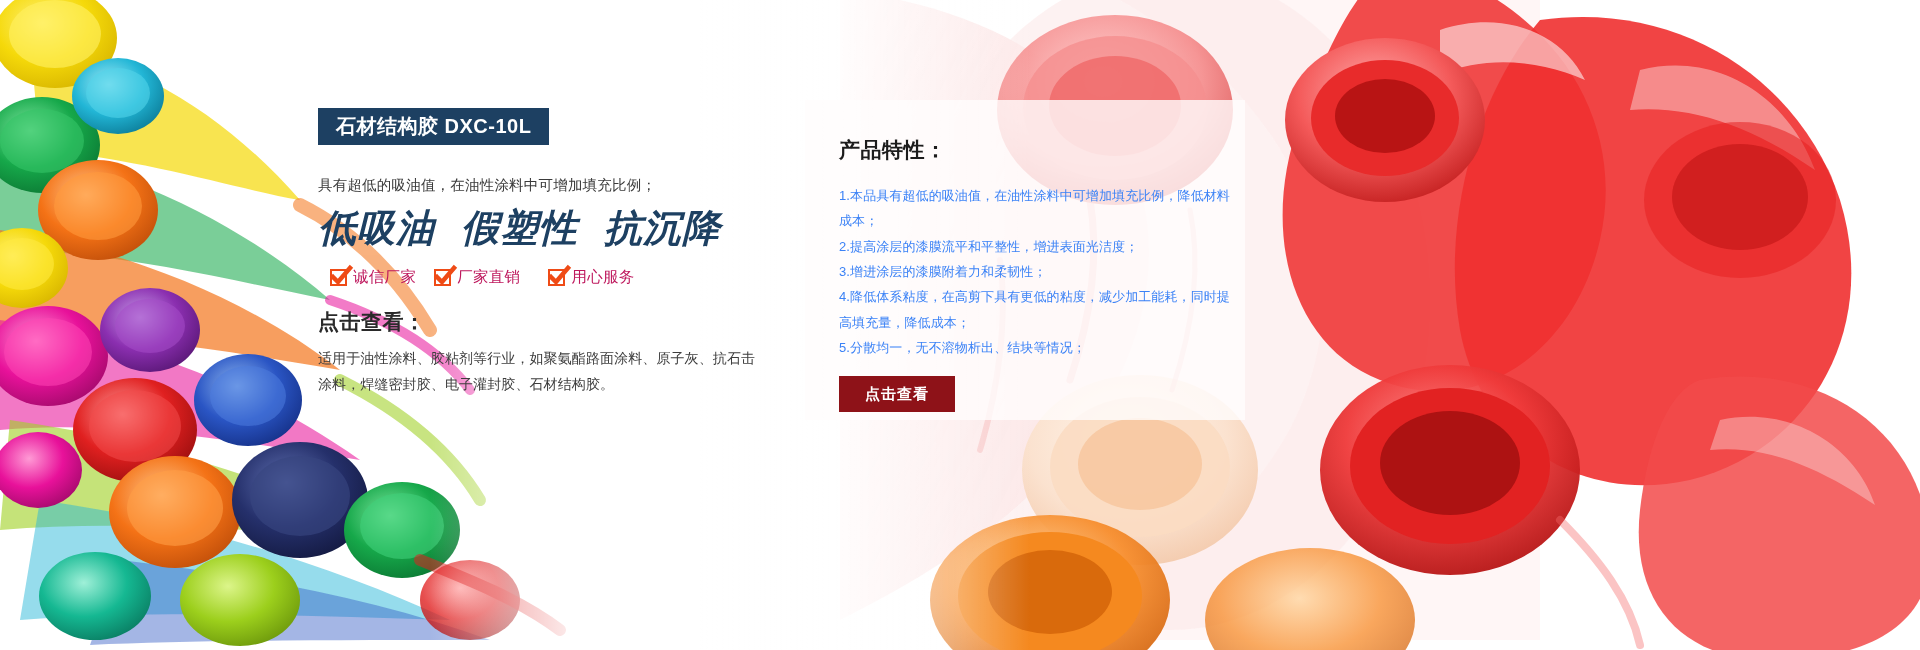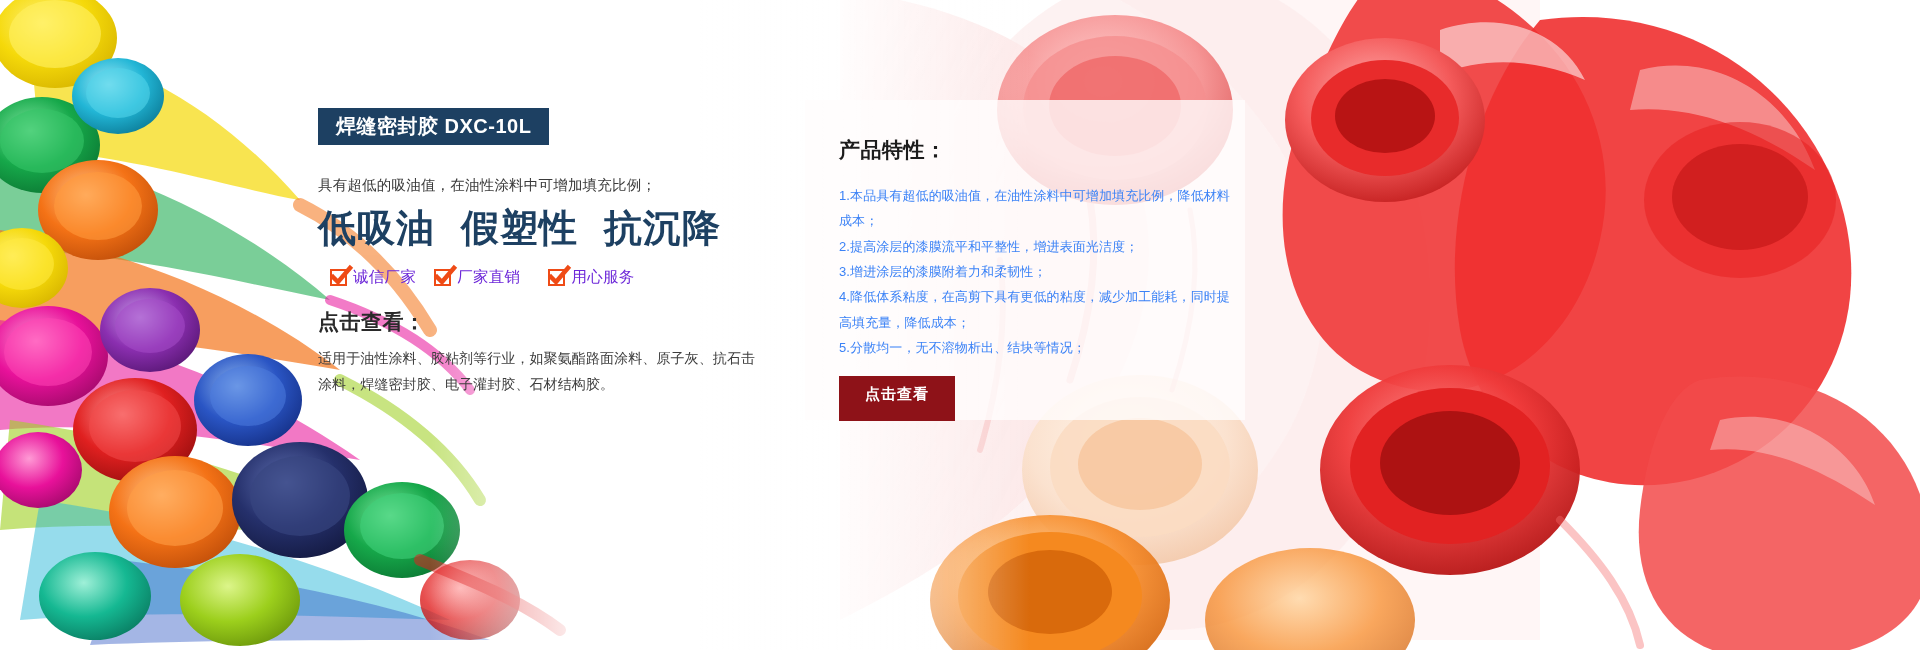--- a/index.html
+++ b/index.html
@@ -84,20 +84,21 @@
 
   .headline {
     margin-top: 12px;
     font-size: 38px;
     font-weight: bold;
     color: #1d4062;
     letter-spacing: 1px;
     line-height: 1.15;
     white-space: nowrap;
     font-family: "Liberation Serif", "DejaVu Serif", serif;
+    font-style: italic;
   }
   .headline .hw { display: inline-block; }
   .headline .hw + .hw { margin-left: 26px; }
 
   .ticks {
     margin-top: 16px;
     display: flex;
     align-items: center;
     padding-left: 12px;
   }
@@ -116,21 +117,21 @@
     flex: none;
   }
   .tick-icon svg {
     position: absolute;
     left: -3px; top: -6px;
     width: 24px; height: 24px;
     overflow: visible;
   }
   .tick-label {
     font-size: 15.5px;
-    color: #6d28d9;
+    color: #be185d;
     letter-spacing: 0.3px;
   }
 
   .section-title {
     margin-top: 20px;
     font-size: 21px;
     font-weight: bold;
     color: #2a2a2a;
     letter-spacing: 0.5px;
   }
@@ -171,21 +172,21 @@
   .features-list div { white-space: nowrap; }
 
   .cta {
     display: inline-block;
     margin-top: 16px;
     background: #8e1218;
     color: #ffffff;
     font-size: 15px;
     font-weight: bold;
     letter-spacing: 1px;
-    padding: 10px 26px 20px 26px;
+    padding: 10px 26px 11px 26px;
     line-height: 1;
     border: none;
     cursor: pointer;
     font-family: "Liberation Sans", "DejaVu Sans", sans-serif;
   }
 </style>
 </head>
 <body>
 
 <div class="banner">
@@ -398,21 +399,21 @@
         <path d="M350 210 C 362 270, 352 330, 332 390" stroke="#f6aaaa" stroke-width="5" fill="none" stroke-linecap="round"></path>
         <path d="M160 260 C 168 320, 158 390, 140 450" stroke="#f3a0a0" stroke-width="6" fill="none" stroke-linecap="round"></path>
         <path d="M720 520 C 760 560, 790 600, 800 645" stroke="#f56b6b" stroke-width="8" fill="none" stroke-linecap="round"></path>
       </g>
     </svg>
   </div>
   <div class="fade-right"></div>
 
   <div class="copy">
 
-    <div class="product-tag">焊缝密封胶 DXC-10L</div>
+    <div class="product-tag">石材结构胶 DXC-10L</div>
 
     <div class="lead">具有超低的吸油值，在油性涂料中可增加填充比例；</div>
 
     <div class="headline">
       <span class="hw">低吸油</span><span class="hw">假塑性</span><span class="hw">抗沉降</span>
     </div>
 
     <div class="ticks">
 
       <div class="tick">

